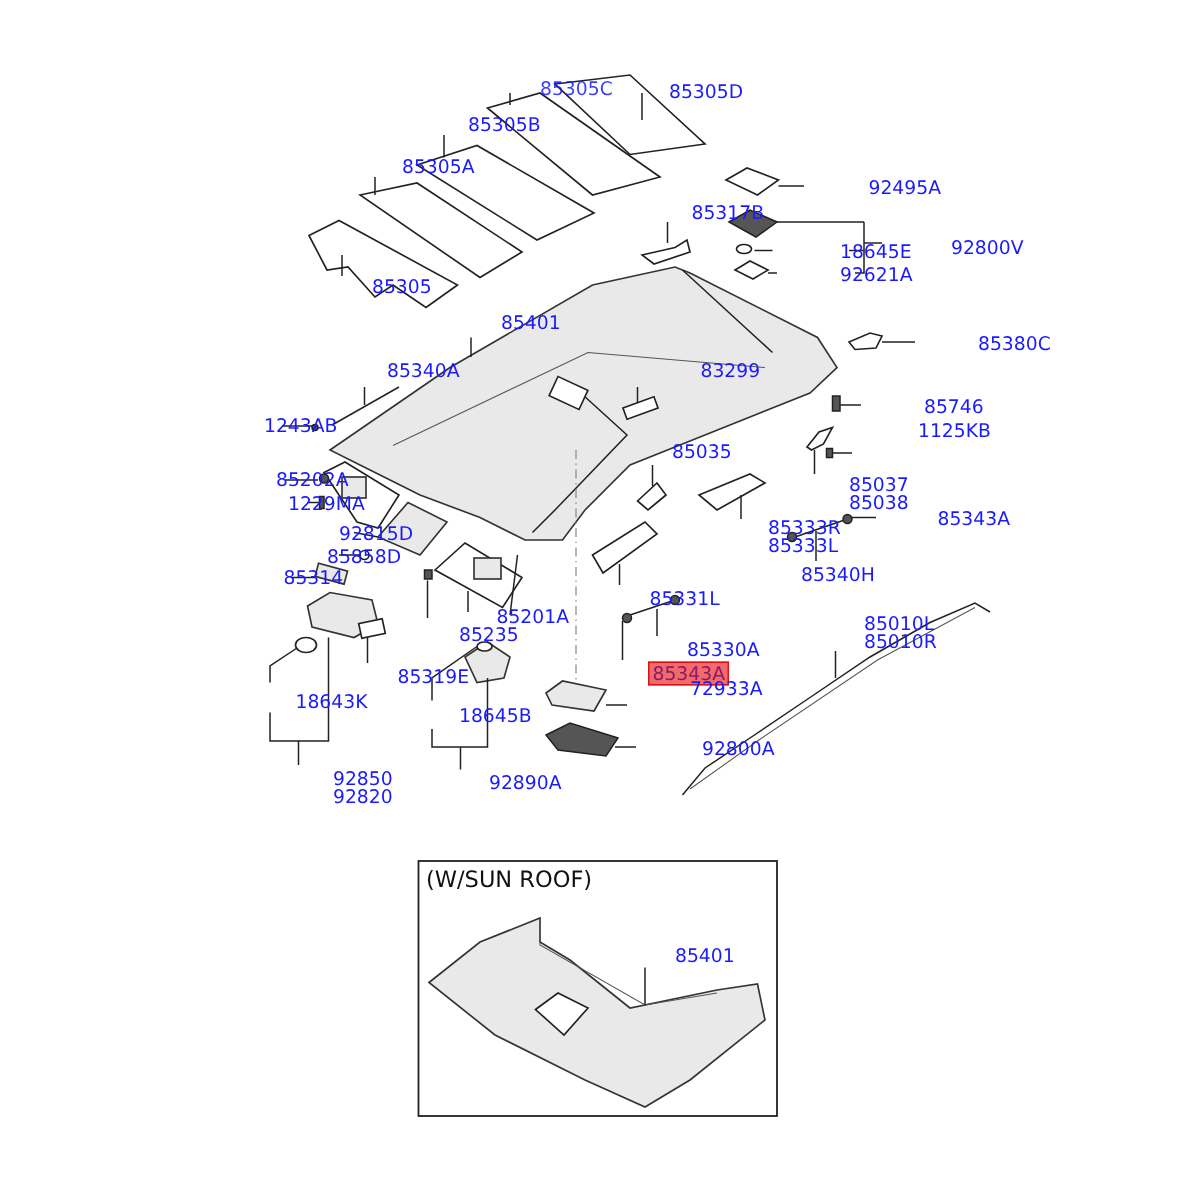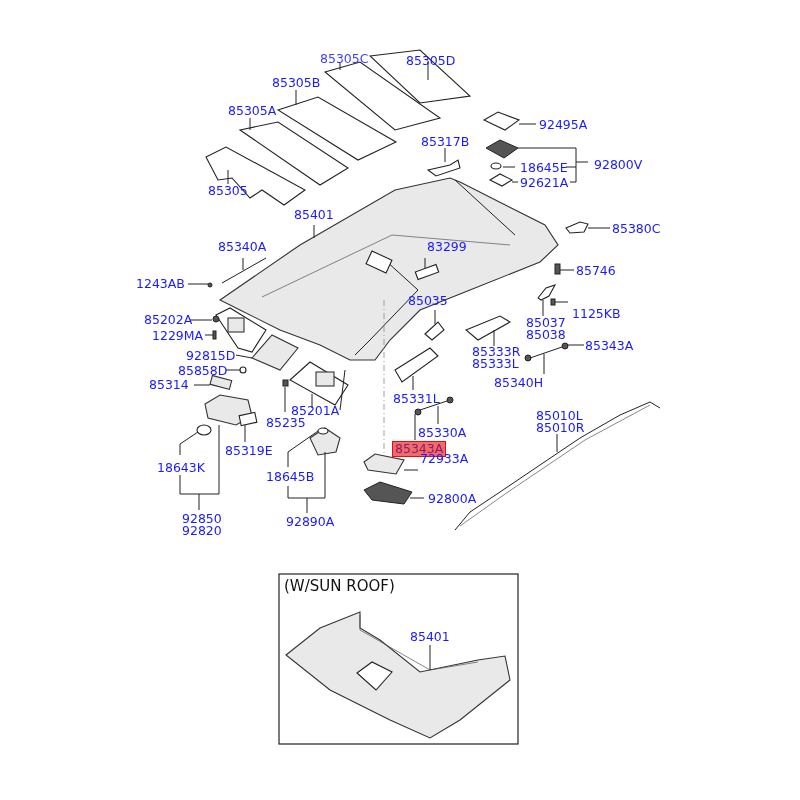--- a/index.html
+++ b/index.html
@@ -1,19 +1,19 @@
 <!DOCTYPE html>
 <html><head>
 <meta charset="utf-8">
 <style>
   html, body { margin:0; padding:0; background:#ffffff; }
   body { width:800px; height:800px; position:relative; overflow:hidden; font-family:"Liberation Sans", sans-serif; }
   #stage { position:absolute; left:0; top:0; width:800px; height:800px; }
   svg#art { position:absolute; left:0; top:0; }
-  .lbl { position:absolute; font-family:"DejaVu Sans", sans-serif; font-size:12.5px; color:#1a1aff; white-space:nowrap; line-height:14px; cursor:pointer; }
+  .lbl { position:absolute; font-family:"DejaVu Sans", sans-serif; font-size:12.5px; color:#1a1aff; white-space:nowrap; line-height:14px; cursor:pointer;margin-left:40px; }
   .lbl.hl { background:#f36a6a; color:#8a1a6b; border:1px solid #d11; padding:0 2px; }
   .title { position:absolute; left:244px; top:53px; font-family:"DejaVu Sans", sans-serif; font-size:12.5px; color:#111; white-space:nowrap; line-height:14px; }
   .boxtitle { position:absolute; left:284px; top:577px; font-family:"DejaVu Sans", sans-serif; font-size:15px; color:#111; white-space:nowrap; }
   .part { fill:#ffffff; stroke:#222; stroke-width:1.1; }
   .grey { fill:#e9e9e9; stroke:#333; stroke-width:1.1; }
   .dark { fill:#555; stroke:#222; stroke-width:1; }
   .ln { stroke:#222; stroke-width:1; fill:none; }
   .thin { stroke:#555; stroke-width:0.7; fill:none; }
   .dash { stroke:#888; stroke-width:0.8; fill:none; stroke-dasharray:6 3 1 3; }
 </style>
@@ -210,21 +210,21 @@
 <div class="lbl" style="left:520px;top:161px">18645E</div>
 <div class="lbl" style="left:520px;top:176px">92621A</div>
 <div class="lbl" style="left:594px;top:158px">92800V</div>
 <div class="lbl" style="left:294px;top:208px">85401</div>
 <div class="lbl" style="left:612px;top:222px">85380C</div>
 <div class="lbl" style="left:218px;top:240px">85340A</div>
 <div class="lbl" style="left:427px;top:240px">83299</div>
 <div class="lbl" style="left:576px;top:264px">85746</div>
 <div class="lbl" style="left:136px;top:277px">1243AB</div>
 <div class="lbl" style="left:408px;top:294px">85035</div>
-<div class="lbl" style="left:572px;top:307px">1125KB</div>
+<div class="lbl" style="left:572px;top:280px">1125KB</div>
 <div class="lbl" style="left:144px;top:313px">85202A</div>
 <div class="lbl" style="left:526px;top:316px">85037</div>
 <div class="lbl" style="left:526px;top:328px">85038</div>
 <div class="lbl" style="left:152px;top:329px">1229MA</div>
 <div class="lbl" style="left:472px;top:345px">85333R</div>
 <div class="lbl" style="left:472px;top:357px">85333L</div>
 <div class="lbl" style="left:585px;top:339px">85343A</div>
 <div class="lbl" style="left:186px;top:349px">92815D</div>
 <div class="lbl" style="left:178px;top:364px">85858D</div>
 <div class="lbl" style="left:494px;top:376px">85340H</div>

